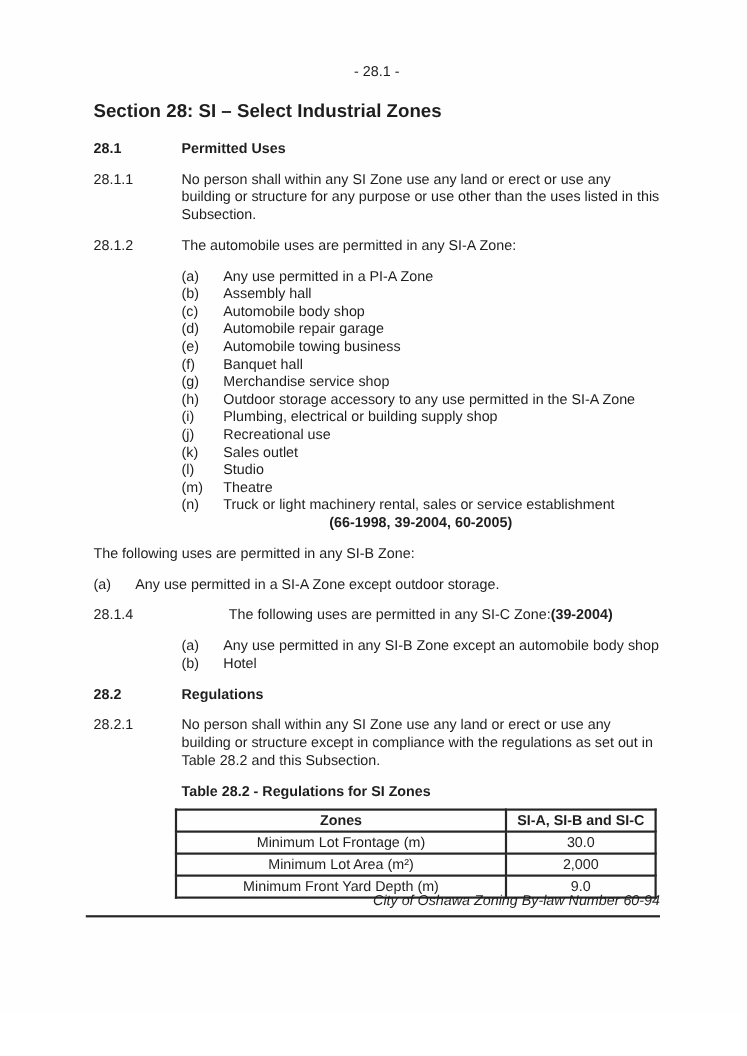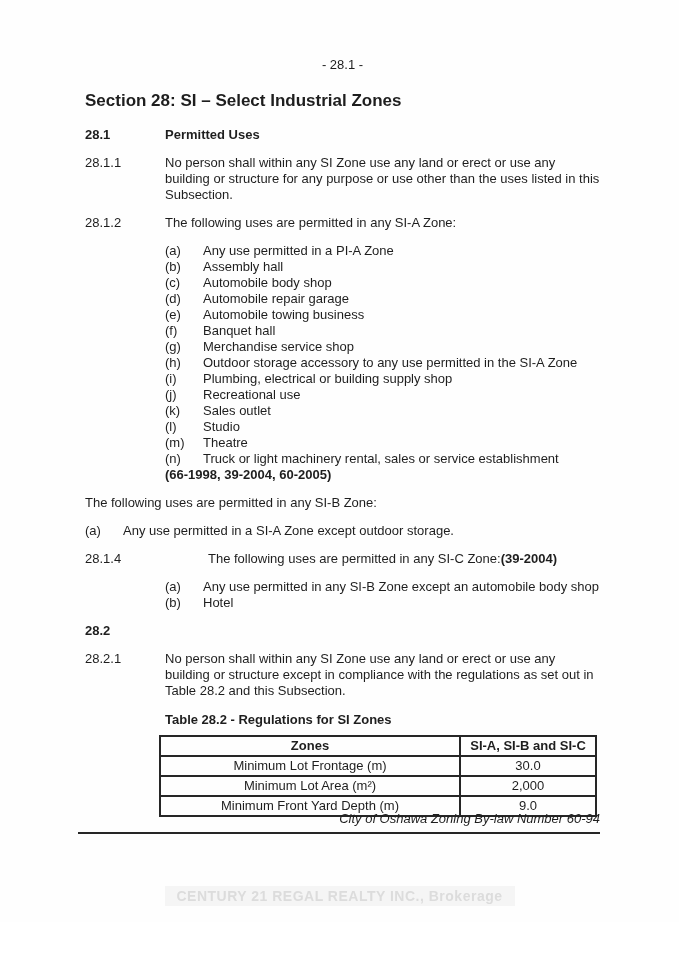--- a/index.html
+++ b/index.html
@@ -25,21 +25,21 @@
   .doc-title { font-weight: bold; font-size: 17px; line-height: 18px; margin-bottom: 17px; }
   .sec { display: flex; margin-bottom: 12px; }
   .sec-num { width: 80px; flex: 0 0 80px; }
   .sec-body { flex: 1; min-width: 0; }
   .bold { font-weight: bold; }
   .lead-row { display: flex; justify-content: center; }
   .use-list { margin-top: 12px; }
   .use-item { display: flex; }
   .use-letter { width: 38px; flex: 0 0 38px; }
   .use-text { flex: 1; min-width: 0; }
-  .amendment { text-align: left; font-weight: bold; }
+  .amendment { text-align: center; font-weight: bold; }
   .table-caption { font-weight: bold; margin: 1px 0 7px 0; }
   table.reg-table {
     border-collapse: collapse;
     width: 438px;
     margin-left: -6px;
     table-layout: fixed;
   }
   .reg-table th, .reg-table td {
     border: 2px solid #262626;
     padding: 1px 8px;
@@ -95,21 +95,21 @@
     </div>
 
     <div class="sec">
       <div class="sec-num">28.1.1</div>
       <div class="sec-body">No person shall within any SI Zone use any land or erect or use any building or structure for any purpose or use other than the uses listed in this Subsection.</div>
     </div>
 
     <div class="sec">
       <div class="sec-num">28.1.2</div>
       <div class="sec-body">
-        <div>The following uses are permitted in any SI-A Zone:</div>
+        <div>The automobile uses are permitted in any SI-A Zone:</div>
         <div class="use-list">
           <div class="use-item">
             <span class="use-letter">(a)</span>
             <span class="use-text">Any use permitted in a PI-A Zone</span>
           </div>
           <div class="use-item">
             <span class="use-letter">(b)</span>
             <span class="use-text">Assembly hall</span>
           </div>
           <div class="use-item">
@@ -192,20 +192,21 @@
           <div class="use-item">
             <span class="use-letter">(b)</span>
             <span class="use-text">Hotel</span>
           </div>
         </div>
       </div>
     </div>
 
     <div class="sec">
       <div class="sec-num bold">28.2</div>
+      <div class="sec-body bold">Regulations</div>
     </div>
 
     <div class="sec">
       <div class="sec-num">28.2.1</div>
       <div class="sec-body">No person shall within any SI Zone use any land or erect or use any building or structure except in compliance with the regulations as set out in Table 28.2 and this Subsection.</div>
     </div>
 
     <div class="sec">
       <div class="sec-num"></div>
       <div class="sec-body">
@@ -230,14 +231,13 @@
           </tr>
         </tbody>
           </table>
       </div>
     </div>
 
   </div>
 
   <div class="footer-rule"></div>
   <div class="footer-text">City of Oshawa Zoning By-law Number 60-94</div>
-  <div class="watermark">CENTURY 21 REGAL REALTY INC., Brokerage</div>
 </div>
 
 </body></html>

